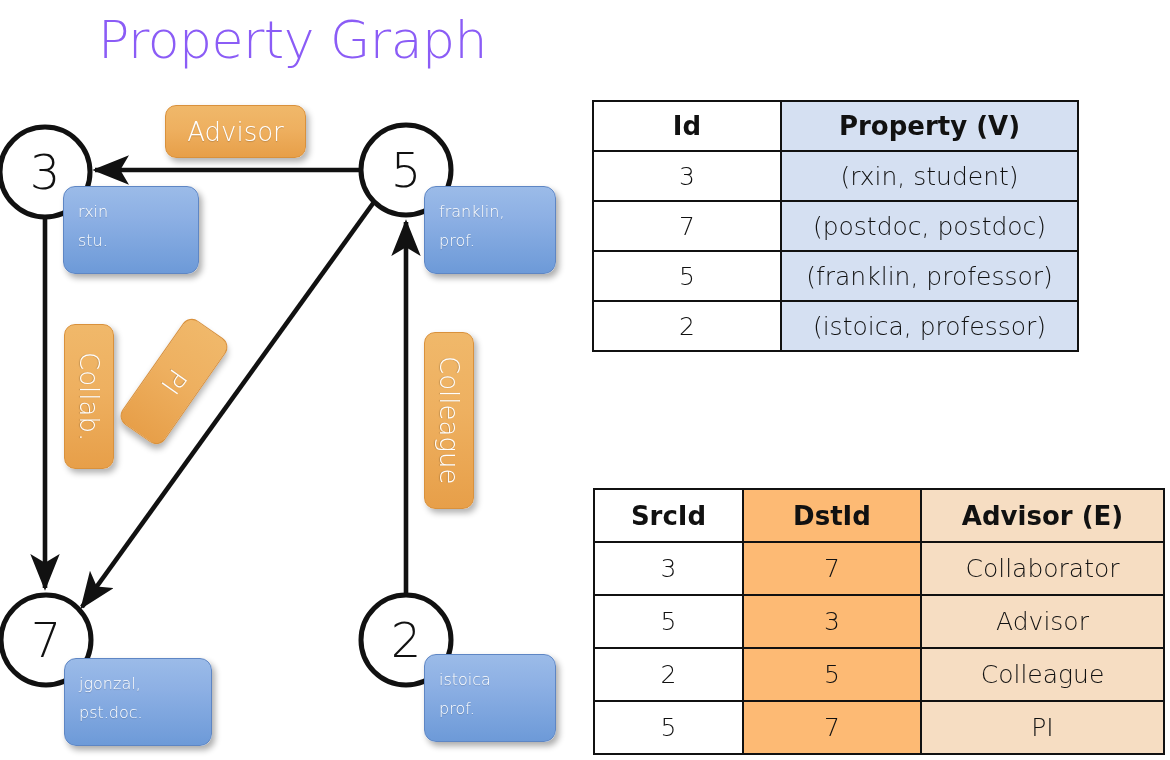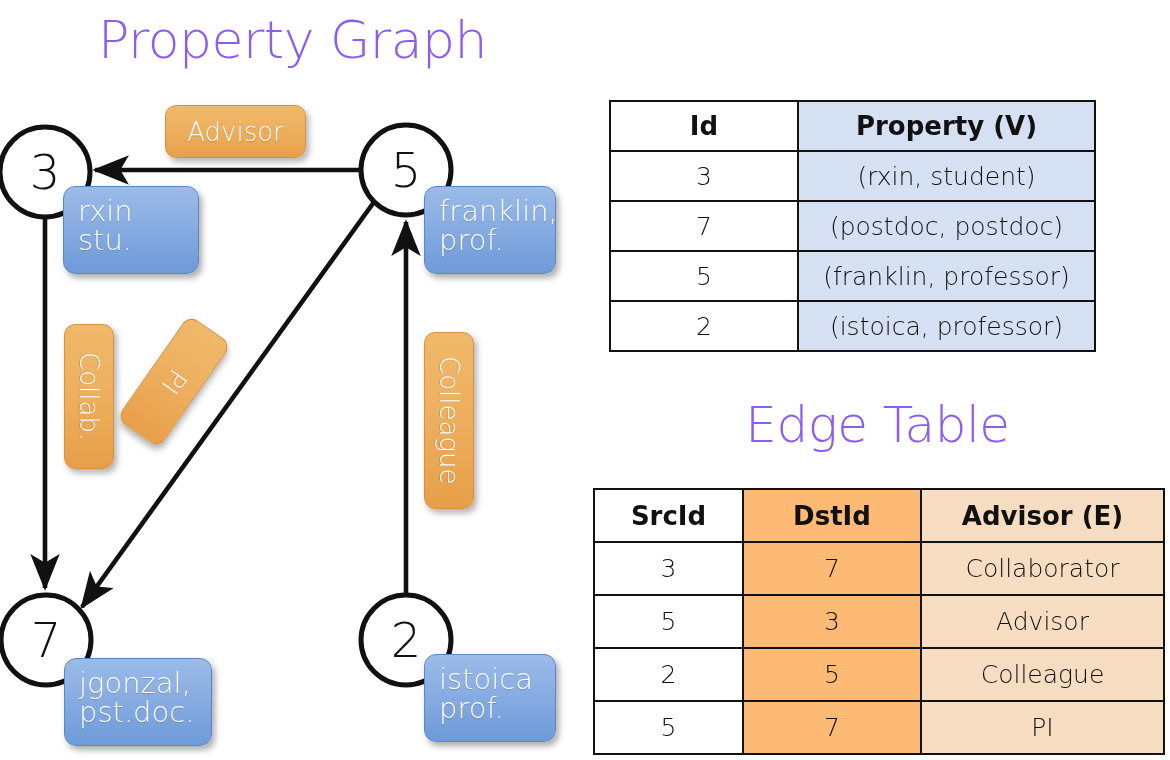--- a/index.html
+++ b/index.html
@@ -42,21 +42,21 @@
   
   .vchip{
     position:absolute;
     border-radius:12px;
     background:linear-gradient(180deg,#9bbbe8 0%,#8db0e4 35%,#6d9ad8 100%);
     border:1px solid #5e86c4;
     box-shadow:3px 4px 6px rgba(0,0,0,0.33);
     color:#ffffff;
     font-family:"DejaVu Sans", sans-serif;
     font-weight:300;
-    font-size:29px;
+    font-size:16px;
     line-height:29px;
     padding:10px 0 10px 14px;
     box-sizing:border-box;
     text-shadow:0 1px 1px rgba(0,0,0,0.18);
   }
   .vchip div{white-space:nowrap;}
 
   
   .echip{
     position:absolute;
@@ -90,21 +90,21 @@
   }
   table.grid td,table.grid th{
     border:2px solid #111;
     text-align:center;
     color:#111;
     font-weight:300;
     padding:0;
   }
   table.grid th{font-weight:700;}
 
-  #vertex-table{left:24px;top:100px;width:487px;}
+  #vertex-table{left:7px;top:100px;width:487px;}
   #vertex-table th,#vertex-table td{height:48px;font-size:25px;}
   #vertex-table th{font-size:26px;}
   #vertex-table .col-id{width:188px;background:#ffffff;}
   #vertex-table .col-prop{background:#d5e0f2;}
 
   #edge-table{left:8px;top:488px;width:572px;}
   #edge-table th,#edge-table td{height:51px;font-size:25px;}
   #edge-table th{font-size:26px;margin-top:27px;}
   #edge-table .col-src{width:149px;background:#ffffff;}
   #edge-table .col-dst{width:178px;background:#fdba74;}
@@ -203,21 +203,20 @@
           <td class="col-id">5</td>
           <td class="col-prop">(franklin, professor)</td>
         </tr>
         <tr>
           <td class="col-id">2</td>
           <td class="col-prop">(istoica, professor)</td>
         </tr>
       </tbody>
     </table>
 
-    <div class="panel-title" id="edge-title" style="left:0;width:585px;">Edge Table</div>
 
     <table class="grid" id="edge-table">
       <colgroup>
           <col class="col-src">
           <col class="col-dst">
           <col class="col-eprop">
         </colgroup>
       <thead>
         <tr>
           <th class="col-src">SrcId</th>

